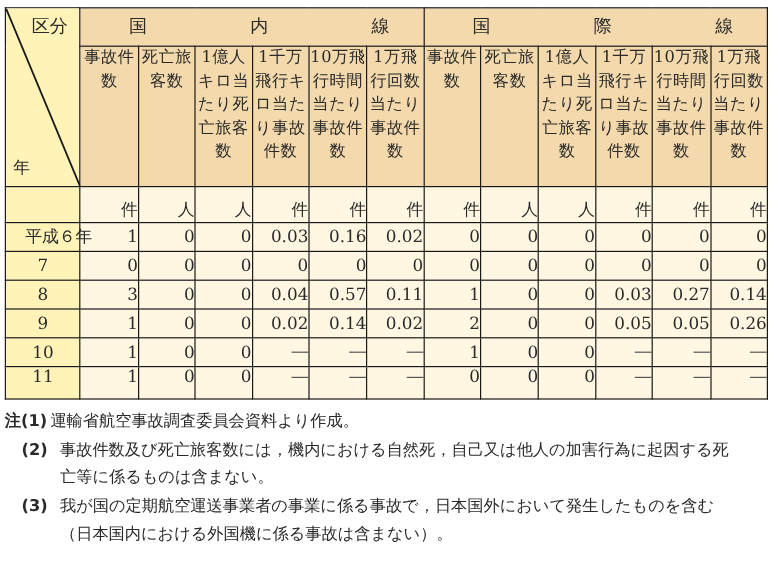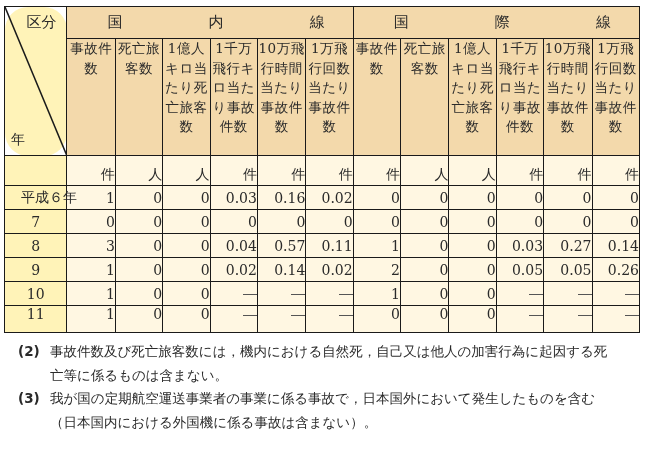--- a/index.html
+++ b/index.html
@@ -2,21 +2,21 @@
 <html><head>
 <meta charset="utf-8">
 <style>
   html, body { margin: 0; padding: 0; background: #ffffff; }
   body { width: 651px; height: 470px; position: relative; overflow: hidden;
          font-family: "DejaVu Serif", "Liberation Serif", serif; color: #2a2a2a; }
   table.main { position: absolute; left: 4px; top: 6px; border-collapse: collapse;
                table-layout: fixed; width: 636px; }
   table.main td, table.main th { border: 1.5px solid #1a1a1a; padding: 0; font-weight: normal; }
   .hdr { background: #f3d9ab; }
-  .corner { background: #fff3b8; position: relative; border-radius: 23px; }
+  .corner { background: #fff3b8; position: relative; }
   .rowhead { background: #fff3b8; }
   .body-cell { background: #fff7e2; }
   th.group { height: 31px; font-size: 15px; }
   .group-inner { display: flex; justify-content: space-between; padding: 0 28px 0 40px; }
   th.sub { height: 116px; vertical-align: top; text-align: center; font-size: 13.5px;
            line-height: 19.5px; padding: 3px 2px 0 4px; letter-spacing: 0.5px; }
   .corner svg { position: absolute; left: 0; top: 0; }
   .corner .k { position: absolute; right: 10px; top: 6px; font-size: 15px; }
   .corner .y { position: absolute; left: 6px; bottom: 6px; font-size: 14px; }
   td.data { font-size: 14px; text-align: right; padding-right: 8px; height: 23px;
@@ -196,20 +196,24 @@
         <td class="data body-cell">0</td>
         <td class="data body-cell">0</td>
         <td class="data body-cell"><span class="dash"></span></td>
         <td class="data body-cell"><span class="dash"></span></td>
         <td class="data body-cell"><span class="dash"></span></td>
       </tr>
     </tbody>
 </table>
 
 <div class="notes">
+  <div class="note first">
+    <span class="n">注(1)</span>
+    <span class="t">運輸省航空事故調査委員会資料より作成。</span>
+  </div>
   <div class="note sub">
     <span class="n">(2)</span>
     <span class="t">事故件数及び死亡旅客数には，機内における自然死，自己又は他人の加害行為に起因する死亡等に係るものは含まない。</span>
   </div>
   <div class="note sub">
     <span class="n">(3)</span>
     <span class="t">我が国の定期航空運送事業者の事業に係る事故で，日本国外において発生したものを含む（日本国内における外国機に係る事故は含まない）。</span>
   </div>
 </div>
 

